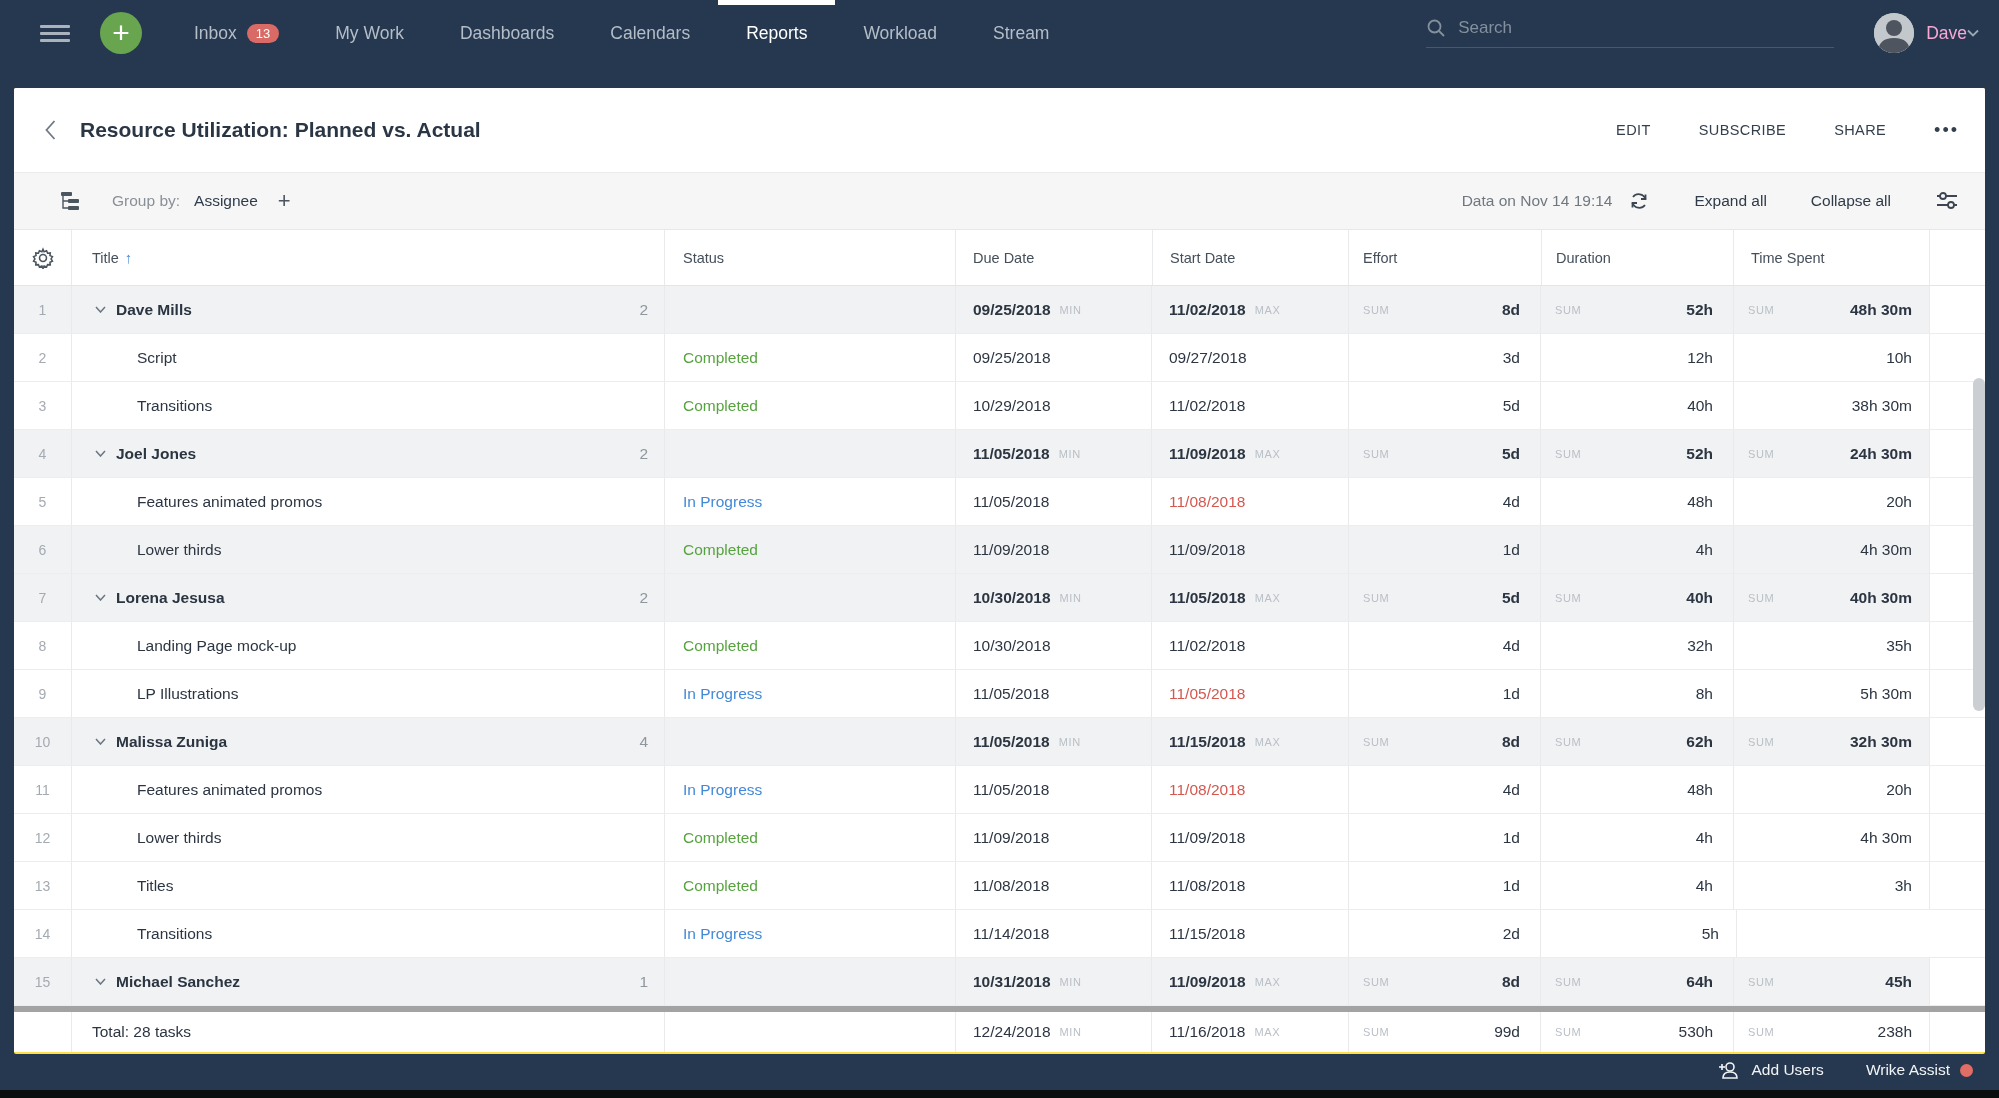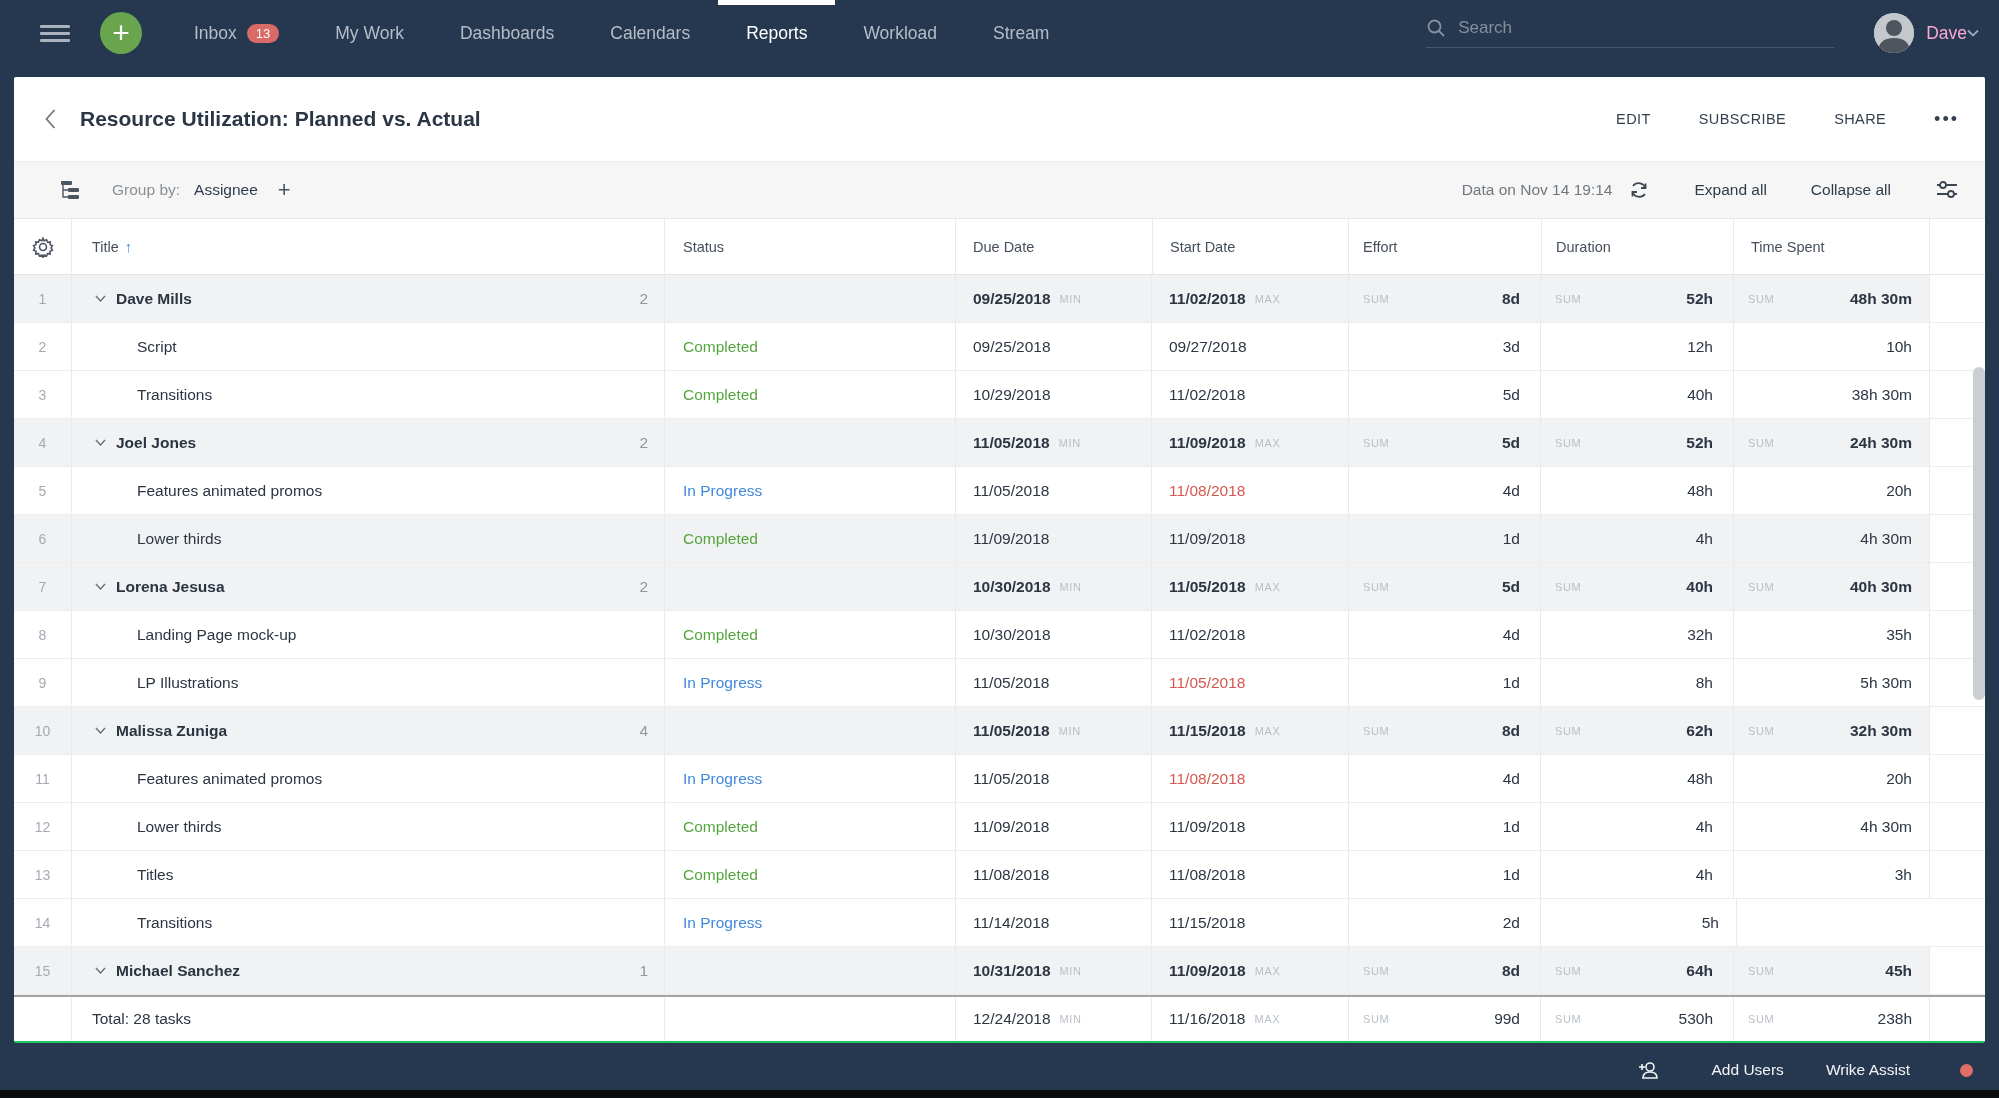--- a/index.html
+++ b/index.html
@@ -24,21 +24,21 @@
   .search-box { width:408px; display:flex; align-items:center; border-bottom:1px solid #46586e;
                 padding-bottom:9px; margin-right:40px; }
   .search-box svg { flex:0 0 auto; }
   .search-input { background:transparent; border:none; outline:none; color:#b4bdc8; font-size:17px;
                   margin-left:12px; width:100%; font-family:inherit; }
   .search-input::placeholder { color:#84909e; }
   .avatar { width:40px; height:40px; border-radius:50%; background:#b9bec4; overflow:hidden; margin-right:12px; cursor:pointer; }
   .user-name { color:#f9a8d4; font-size:17.5px; margin-right:0; cursor:pointer; }
   .nav-right { padding-right:20px; }
   
-  .card { position:absolute; left:14px; right:14px; top:77px; height:966px; background:#22c55e;
+  .card { position:absolute; left:14px; right:14px; top:88px; height:966px; background:#fde047;
           border-radius:2px; overflow:hidden; }
   .title-bar { height:84px; display:flex; align-items:center; padding:0 26px 0 22px; background:#fff; }
   .back-btn { width:28px; height:28px; display:flex; align-items:center; justify-content:center; cursor:pointer; }
   .report-title { font-size:21px; font-weight:700; color:#2b3645; margin-left:16px; }
   .title-actions { margin-left:auto; display:flex; align-items:center; }
   .action-btn { font-size:14.5px; color:#333f4d; letter-spacing:.4px; margin-left:48px; cursor:pointer; }
   .more-btn { margin-left:48px; color:#333f4d; font-size:18px; letter-spacing:2px; cursor:pointer; line-height:10px; }
   
   .toolbar { height:58px; background:#f6f6f6; border-top:1px solid #ececec; border-bottom:1px solid #e7e7e7;
              display:flex; align-items:center; padding:0 26px 0 46px; }
@@ -78,27 +78,27 @@
   .st-completed { color:#57a33f; }
   .st-in_progress { color:#4289d8; }
   .date-txt { color:#2c3542; font-size:15.5px; }
   .date-txt.bold { font-weight:700; }
   .date-txt.overdue { color:#d4574e; }
   .agg-label { color:#b9bfc6; font-size:11px; letter-spacing:.6px; margin-left:9px; }
   .num-val { color:#2c3542; font-size:15.5px; }
   .num-val.bold { font-weight:700; }
   .sum-cell { justify-content:space-between; }
   .sum-cell .agg-label { margin-left:0; }
-  .trow.total { height:46px; border-top:2px solid #a3a3a3; border-bottom:none; }
+  .trow.total { height:46px; border-top:6px solid #a3a3a3; border-bottom:none; }
   .total-title { color:#2c3542; font-size:15.5px; padding-left:20px; }
   .vscroll { position:absolute; right:0; top:148px; width:12px; height:333px; background:#cbcfd4; border-radius:6px; cursor:pointer; }
   
   .footer { position:absolute; bottom:8px; left:0; right:0; height:40px; display:flex;
             align-items:center; justify-content:flex-end; padding-right:26px; }
-  .footer-item { display:flex; align-items:center; color:#f2f4f6; font-size:15.5px; cursor:pointer; margin-left:42px;gap:40px; }
+  .footer-item { display:flex; align-items:center; color:#f2f4f6; font-size:15.5px; cursor:pointer; margin-left:42px; }
   .footer-item svg { margin-right:10px; }
   .assist-dot { width:13px; height:13px; border-radius:50%; background:#e06e66; margin-left:10px; }
   .black-strip { position:absolute; bottom:0; left:0; right:0; height:8px; background:#0a0c0e; }
 </style>
 </head>
 <body>
 
 <div class="navbar">
   <div class="hamburger">
       <div></div>

